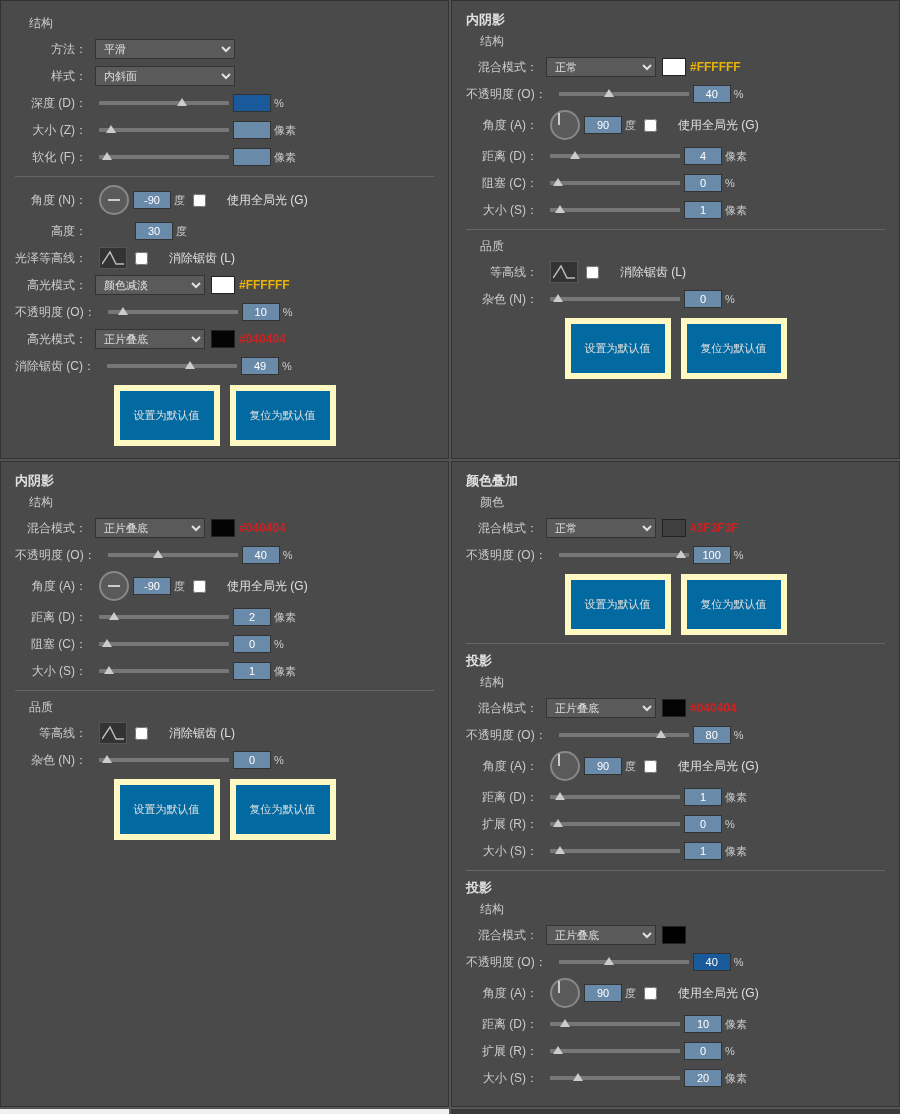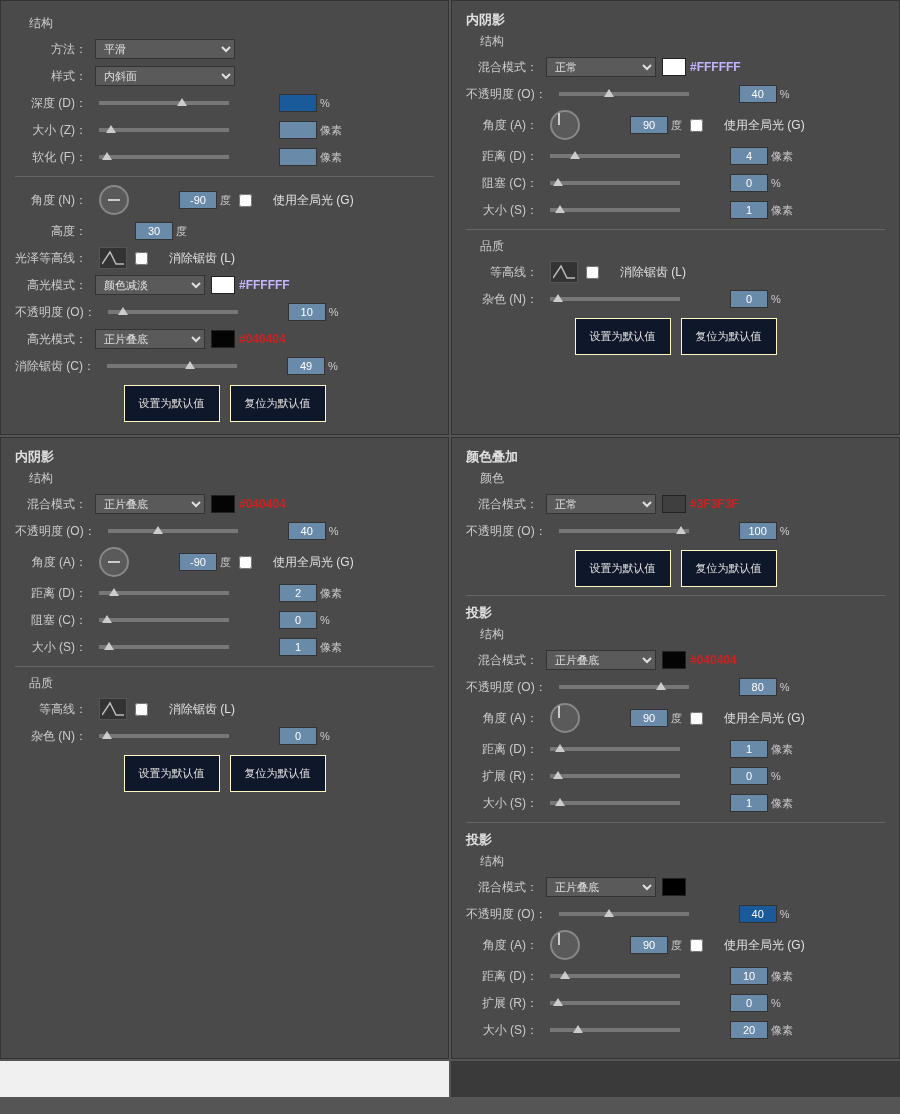--- a/index.html
+++ b/index.html
@@ -57,21 +57,20 @@
     .select-wide { width: 140px; }
     .select-med { width: 110px; }
     input[type="text"], input[type="number"] {
       background: #6a8aaa;
       color: #fff;
       border: 1px solid #333;
       width: 38px;
       height: 18px;
       text-align: center;
       font-size: 11px;
-      margin-left: 46px;
     }
     .unit {
       margin-left: 3px;
       color: #ccc;
       font-size: 11px;
     }
     .slider-track {
       width: 100px;
       height: 4px;
       background: #777;
@@ -100,21 +99,21 @@
       height: 18px;
       border: 1px solid #222;
       display: inline-block;
       margin-left: 6px;
     }
     .color-label {
       font-size: 12px;
       font-weight: bold;
       margin-left: 4px;
     }
-    .color-white { color: #c4b5fd; }
+    .color-white { color: #eab308; }
     .color-red { color: #cc2222; }
     .radio-group {
       display: flex;
       align-items: center;
       gap: 8px;
     }
     .radio-item {
       display: flex;
       align-items: center;
       gap: 3px;
@@ -150,24 +149,24 @@
       border-top: 1px solid #666;
       margin: 8px 0;
     }
     .btn-row {
       display: flex;
       justify-content: center;
       gap: 10px;
       margin-top: 8px;
     }
     .btn {
-      background: #0f172a;
+      background: #0369a1;
       color: #e0e0e0;
-      border: 1px solid #fef9c3;
-      padding: 10px 14px;
+      border: 6px solid #fef9c3;
+      padding: 17px 14px;
       font-size: 11px;
       cursor: pointer;
       font-family: 'Microsoft YaHei', Arial, sans-serif;
     }
     .contour-preview {
       width: 28px;
       height: 22px;
       background: #333;
       border: 1px solid #555;
       margin-left: 4px;

